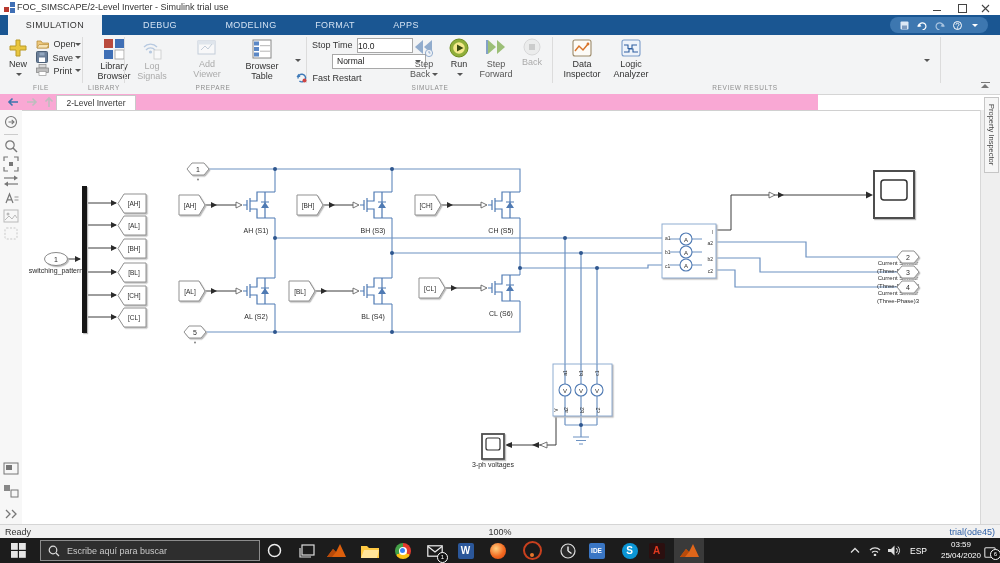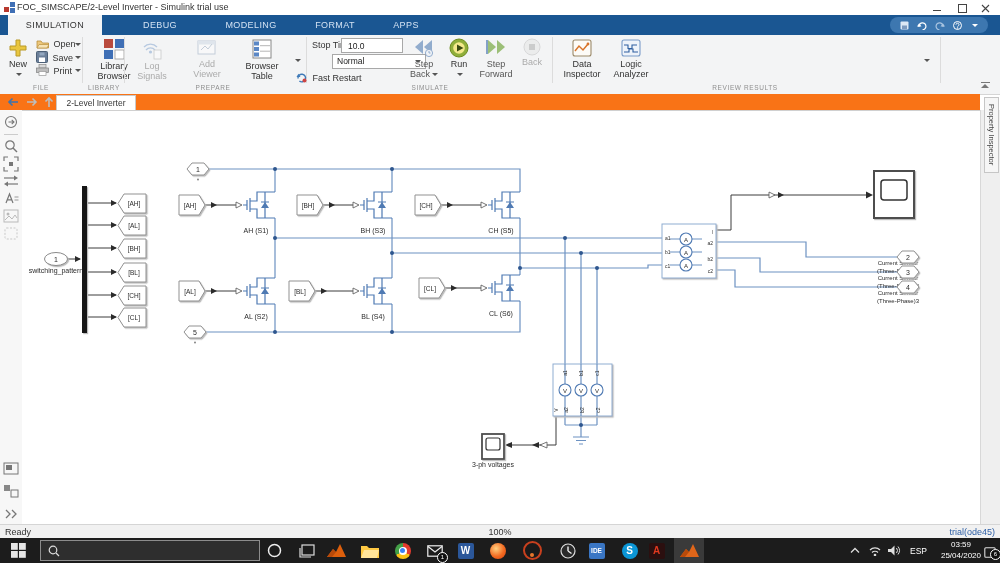--- a/index.html
+++ b/index.html
@@ -21,21 +21,21 @@
   .bigbtn{position:absolute;top:2px;text-align:center;font-size:9px;line-height:9.5px;color:#333;}
   .bigbtn svg{display:block;margin:1px auto 2px auto;}
   .dis{color:#ababab;}
   .dis svg{opacity:.45;}
   .caret{display:inline-block;width:0;height:0;border-left:3px solid transparent;border-right:3px solid transparent;border-top:3.5px solid #555;vertical-align:middle;margin-left:2px;}
   .rowbtn{position:absolute;left:36px;width:46px;height:13px;font-size:9px;line-height:13px;}
   .rowbtn .caret{position:absolute;right:1px;top:5px;}
   .rowbtn svg{vertical-align:-2px;margin-right:2px;}
   .field{position:absolute;background:#fff;border:1px solid #a8a8a8;font-size:8.5px;color:#222;}
   
-  #navrow{left:0;top:94px;width:980px;height:16px;background:#f97316;}
+  #navrow{left:0;top:94px;width:818px;height:16px;background:#f9a8d4;}
   #doctab{position:absolute;left:56px;top:1px;width:78px;height:15px;background:#fff;border:1px solid #c9c9c9;border-bottom:none;font-size:8.5px;text-align:center;line-height:15px;color:#333;}
   
   #palette{left:0;top:110px;width:22px;height:414px;background:#f7f7f7;border-right:1px solid #d5d5d5;}
   #canvas{left:22px;top:110px;width:958px;height:414px;background:#fff;border-top:1px solid #d0d0d0;}
   #pi-strip{left:980px;top:110px;width:20px;height:414px;background:#efefef;border-left:1px solid #d8d8d8;}
   #pi-tab{left:984px;top:97px;width:13px;height:74px;background:#f6f6f6;border:1px solid #c6c6c6;font-size:7.5px;color:#444;writing-mode:vertical-rl;text-align:center;line-height:13px;}
   
   #statusbar{left:0;top:524px;width:1000px;height:14px;background:#f1f1f1;border-top:1px solid #d5d5d5;font-size:9px;color:#333;}
   
   #taskbar{left:0;top:538px;width:1000px;height:25px;background:#1c1c1c;color:#fff;}
@@ -176,21 +176,21 @@
         <rect x="3" y="14.5" width="5" height="4" fill="#5b87c5"></rect>
         <path d="M9,7.7 h10 M9,13.2 h10" stroke="#b5b5b5"></path>
       </svg>
     <div>Browser Table</div>
   </div>
   <div class="abs" style="left:293px;top:20px"><span class="caret"></span></div>
   <div class="glabel" style="left:213px">PREPARE</div>
   <div class="gdiv" style="left:306px"></div>
 
   <div class="abs" style="left:312px;top:5px">Stop Time</div>
-  <input class="field" style="left: 341px; top: 3px; width: 52px; height: 11px; padding-left: 6px;" value="10.0">
+  <input class="field" style="left: 357px; top: 3px; width: 52px; height: 11px; padding-left: 0;" value="10.0">
   <div class="field" style="left:332px;top:19px;width:92px;height:13px;line-height:13px">
     <span style="margin-left:4px">Normal</span>
     <span class="caret" style="position:absolute;right:4px;top:5px"></span>
   </div>
   <div class="abs" style="left:296px;top:37px">
     <svg width="11" height="11" style="vertical-align:-2px">
         <path d="M2,6.5 a3.8,3.8 0 1 1 1.4,2.5" stroke="#3f7ab8" fill="none" stroke-width="1.4"></path>
         <polygon points="0.5,5 4.5,5 2.4,1.8" fill="#3f7ab8"></polygon>
         <circle cx="8.5" cy="8.5" r="2" fill="#c44"></circle>
       </svg>
@@ -543,20 +543,21 @@
         <rect x="8" y="0" width="6.8" height="6.8" fill="#e6e6e6"></rect>
         <rect x="0" y="8" width="6.8" height="6.8" fill="#e6e6e6"></rect>
         <rect x="8" y="8" width="6.8" height="6.8" fill="#e6e6e6"></rect>
       </svg>
   </div>
   <div id="tb-search">
     <svg class="abs" style="left:7px;top:4px" width="12" height="12">
         <circle cx="5" cy="5" r="3.8" stroke="#ddd" fill="none" stroke-width="1.2"></circle>
         <path d="M8,8 l3,3" stroke="#ddd" stroke-width="1.2"></path>
       </svg>
+    <input type="text" placeholder="Escribe aquí para buscar" style="">
   </div>
   <div class="tbicon" style="left:264px">
       <svg width="15" height="15">
         <circle cx="7.5" cy="7.5" r="6" stroke="#eee" fill="none" stroke-width="1.5"></circle>
       </svg>
     </div>
   <div class="tbicon" style="left:296px">
       <svg width="16" height="14">
         <rect x="3" y="1" width="12" height="10" stroke="#ddd" fill="none" stroke-width="1.2"></rect>
         <path d="M1,4 v9 h11" stroke="#ddd" fill="none" stroke-width="1.2"></path>

